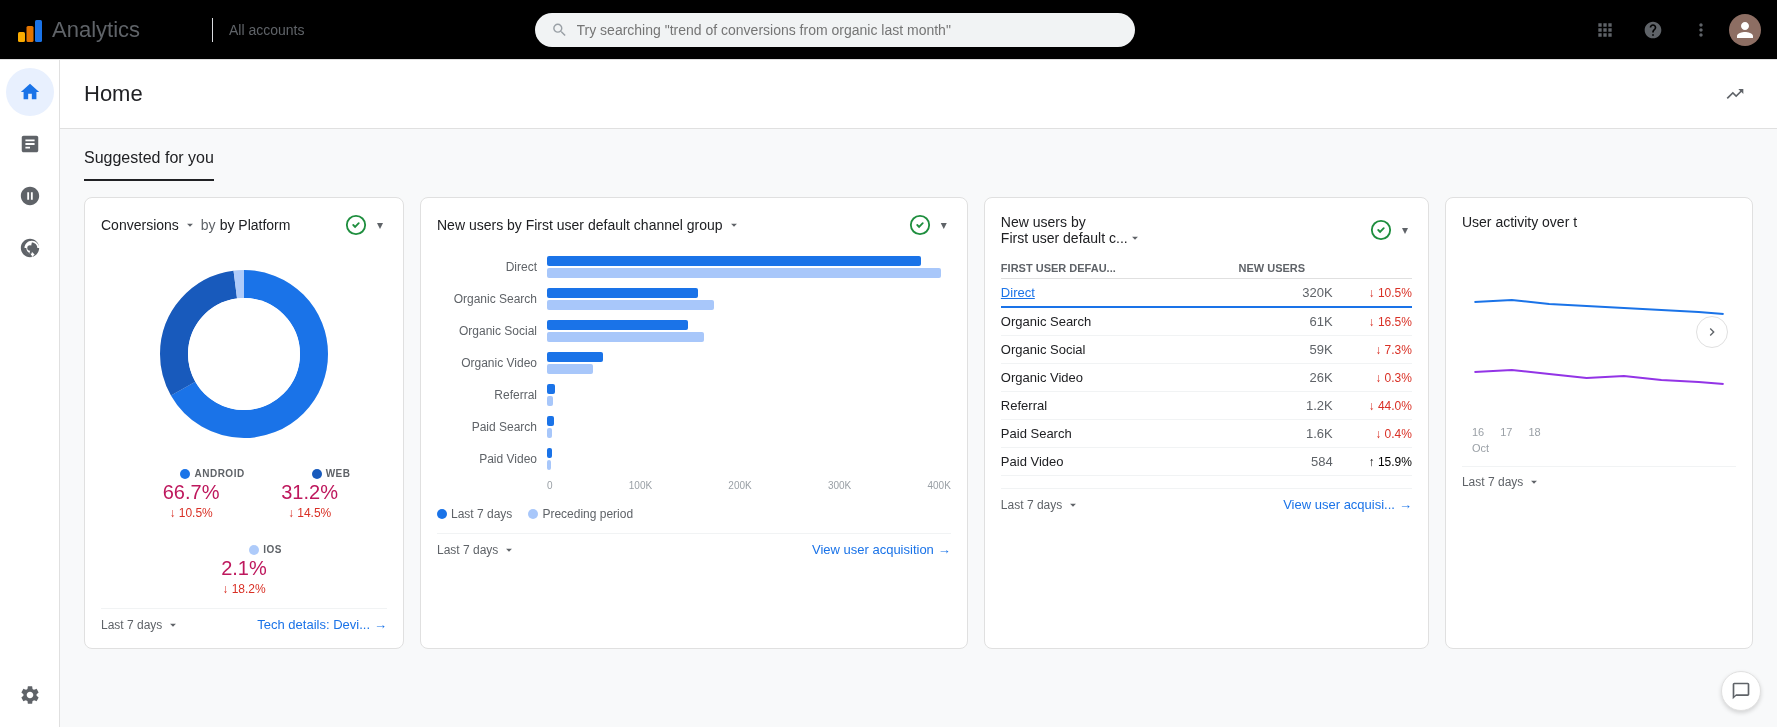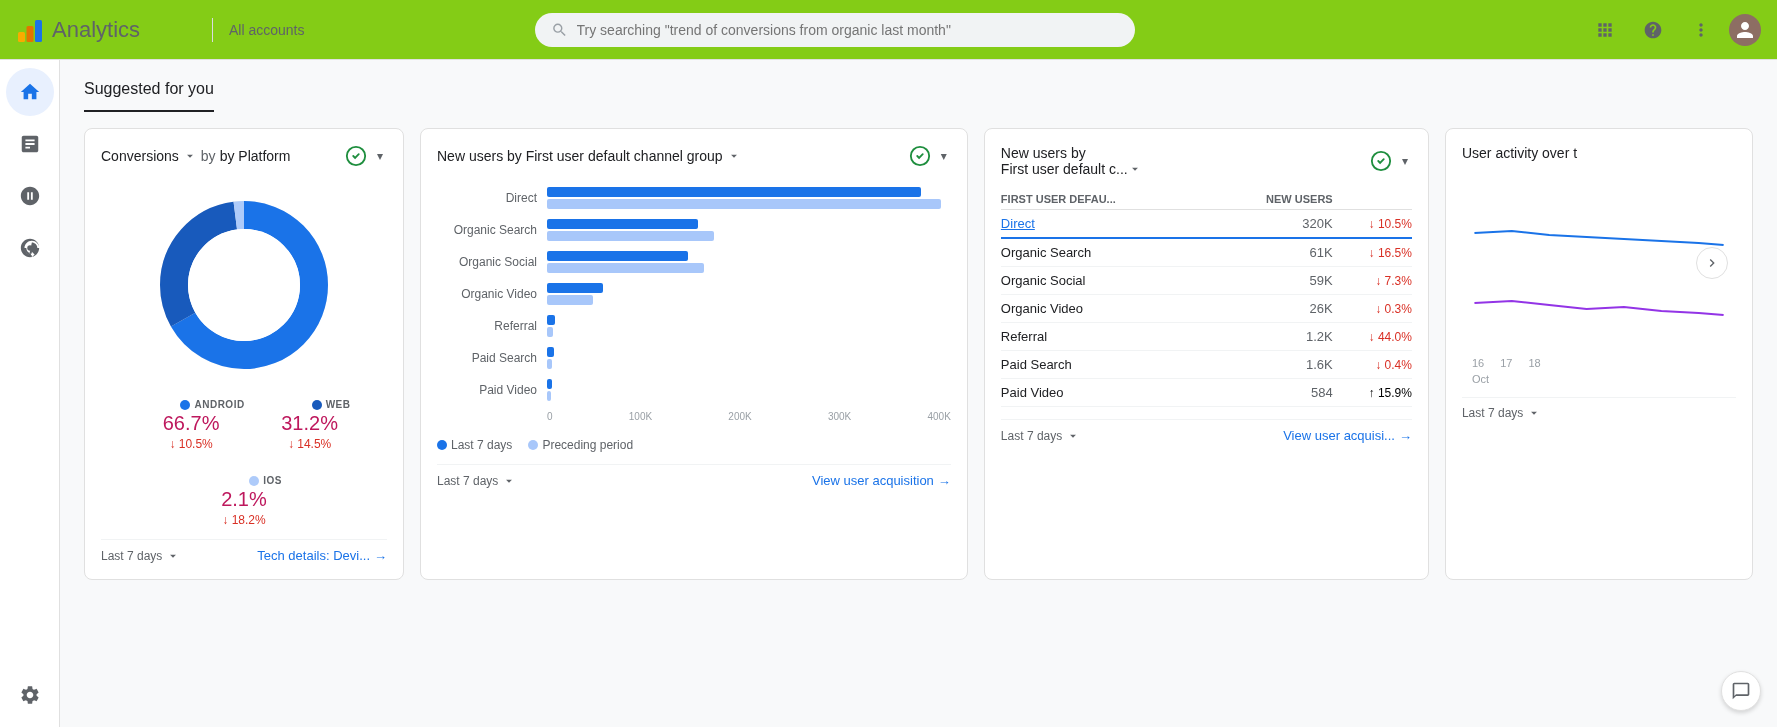--- a/index.html
+++ b/index.html
@@ -1,21 +1,21 @@
 <!DOCTYPE html>
 <html><head>
   <meta charset="utf-8">
   <style>
     * { box-sizing: border-box; margin: 0; padding: 0; }
     body { font-family: 'Google Sans', Arial, sans-serif; background: #f8f9fa; color: #202124; font-size: 14px; }
 
     
     .top-nav {
       display: flex; align-items: center; height: 60px;
-      background: #84cc16; border-bottom: 1px solid #e0e0e0;
+      background: #000000; border-bottom: 1px solid #e0e0e0;
       padding: 0 16px; gap: 12px; position: fixed; top: 0; left: 0; right: 0; z-index: 100;
     }
     .logo-area { display: flex; align-items: center; gap: 8px; min-width: 180px; }
     .logo-icon { width: 28px; height: 28px; }
     .app-title { font-size: 22px; font-weight: 400; color: #5f6368; }
     .divider-v { width: 1px; height: 24px; background: #dadce0; margin: 0 4px; }
     .all-accounts { font-size: 14px; color: #5f6368; white-space: nowrap; }
     .search-bar {
       flex: 1; max-width: 600px; margin: 0 auto;
       display: flex; align-items: center; background: #f1f3f4;
@@ -109,21 +109,21 @@
     .bar-axis { display: flex; justify-content: space-between; padding-left: 110px; margin-top: 4px; }
     .bar-axis-label { font-size: 10px; color: #9aa0a6; }
     .bar-legend { display: flex; gap: 16px; margin-top: 8px; align-items: center; }
     .bar-legend-item { display: flex; align-items: center; gap: 4px; font-size: 12px; color: #5f6368; }
     .bar-legend-dot { width: 10px; height: 10px; border-radius: 50%; }
 
     
     .table-card { flex: 1.2; }
     .data-table { width: 100%; border-collapse: collapse; }
     .data-table th { font-size: 11px; color: #5f6368; font-weight: 600; text-align: left; padding: 4px 0; border-bottom: 1px solid #e0e0e0; }
-    .data-table th.right { text-align: right; }
+    .data-table th.right { text-align: center; }
     .data-table td { font-size: 13px; padding: 6px 0; border-bottom: 1px solid #f1f3f4; }
     .data-table td.right { text-align: right; color: #5f6368; }
     .data-table td.change { text-align: right; font-size: 12px; }
     .change-down { color: #d93025; }
     .change-up { color: #000000; }
     .first-col { font-size: 13px; color: #202124; }
 
     
     .activity-card { flex: 0.8; min-width: 200px; }
     .activity-chart { position: relative; height: 180px; overflow: hidden; }
@@ -211,20 +211,30 @@
       </svg>
   </div>
   <div class="sidebar-item sidebar-bottom" style="margin-top:auto">
     <svg width="22" height="22" viewBox="0 0 24 24" fill="#5f6368">
         <path d="M19.14,12.94c0.04-0.3,0.06-0.61,0.06-0.94c0-0.32-0.02-0.64-0.07-0.94l2.03-1.58c0.18-0.14,0.23-0.41,0.12-0.61 l-1.92-3.32c-0.12-0.22-0.37-0.29-0.59-0.22l-2.39,0.96c-0.5-0.38-1.03-0.7-1.62-0.94L14.4,2.81c-0.04-0.24-0.24-0.41-0.48-0.41 h-3.84c-0.24,0-0.43,0.17-0.47,0.41L9.25,5.35C8.66,5.59,8.12,5.92,7.63,6.29L5.24,5.33c-0.22-0.08-0.47,0-0.59,0.22L2.74,8.87 C2.62,9.08,2.66,9.34,2.86,9.48l2.03,1.58C4.84,11.36,4.8,11.69,4.8,12s0.02,0.64,0.07,0.94l-2.03,1.58 c-0.18,0.14-0.23,0.41-0.12,0.61l1.92,3.32c0.12,0.22,0.37,0.29,0.59,0.22l2.39-0.96c0.5,0.38,1.03,0.7,1.62,0.94l0.36,2.54 c0.05,0.24,0.24,0.41,0.48,0.41h3.84c0.24,0,0.44-0.17,0.47-0.41l0.36-2.54c0.59-0.24,1.13-0.56,1.62-0.94l2.39,0.96 c0.22,0.08,0.47,0,0.59-0.22l1.92-3.32c0.12-0.22,0.07-0.47-0.12-0.61L19.14,12.94z M12,15.6c-1.98,0-3.6-1.62-3.6-3.6 s1.62-3.6,3.6-3.6s3.6,1.62,3.6,3.6S13.98,15.6,12,15.6z"></path>
       </svg>
   </div>
 </aside>
 
 <main class="main-content">
+  <div class="page-header">
+    <h1 class="page-title">Home</h1>
+    <div class="header-actions">
+      <button class="header-icon-btn">
+        <svg width="20" height="20" viewBox="0 0 24 24" fill="#5f6368">
+            <path d="M16 6l2.29 2.29-4.88 4.88-4-4L2 16.59 3.41 18l6-6 4 4 6.3-6.29L22 12V6z"></path>
+          </svg>
+      </button>
+    </div>
+  </div>
 
   <div class="content-area">
     <div class="section-title">Suggested for you</div>
 
     <div class="cards-row">
 
       <div class="card" style="max-width:320px; min-width:260px;">
         <div class="card-header">
           <span class="card-title">
             <span>Conversions</span>

